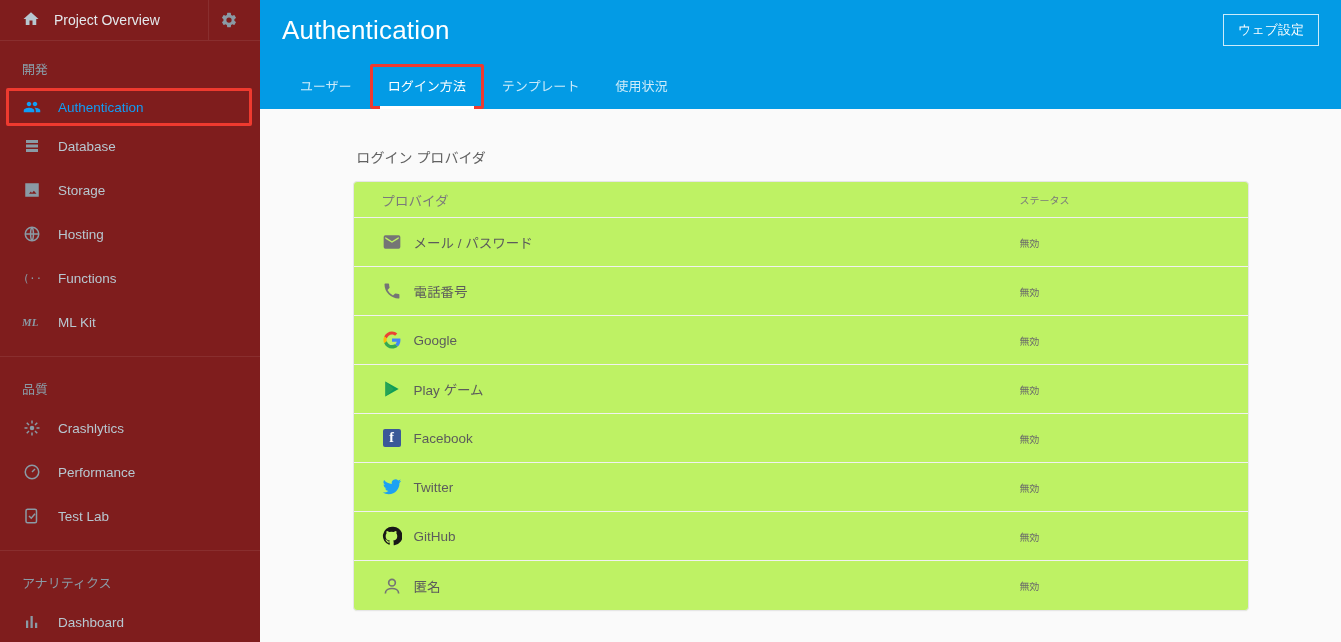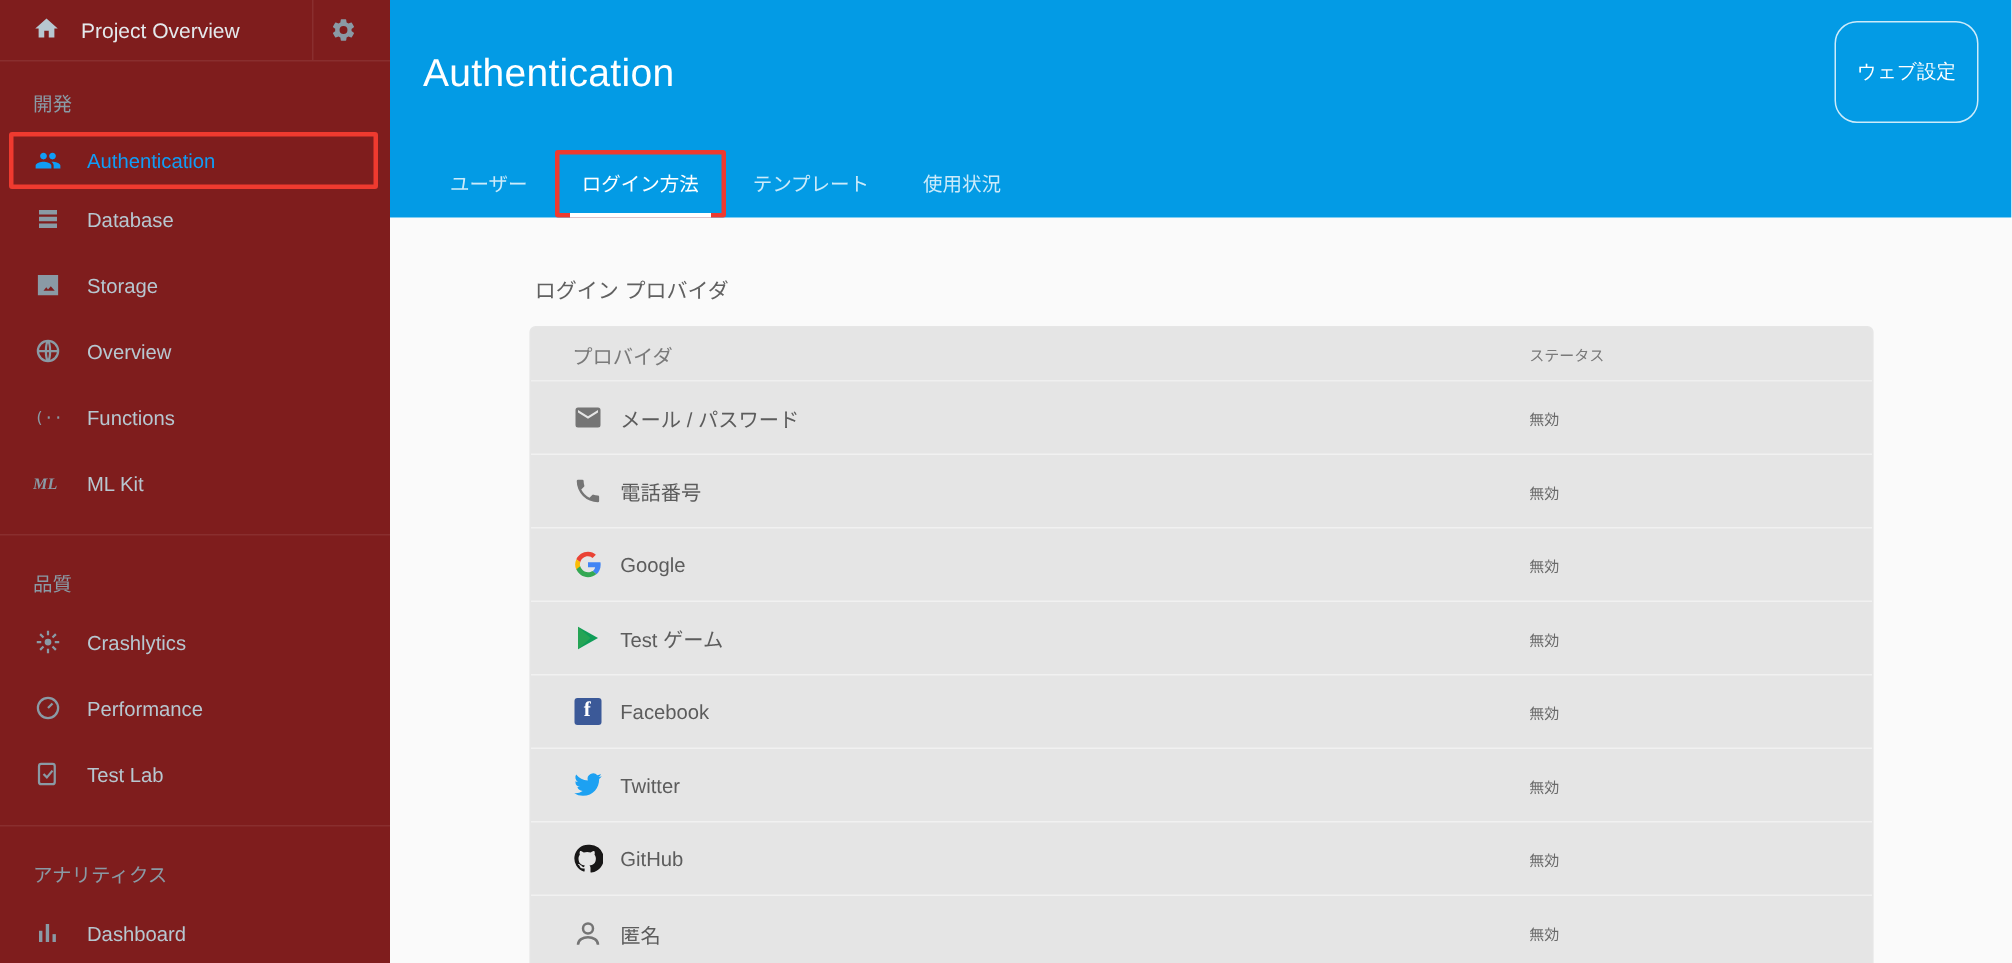--- a/index.html
+++ b/index.html
@@ -17,33 +17,33 @@
   .sb-item.active { color: #109df6; }
   .sb-item.active .ico { color: #109df6; }
   .sb-item.active-wrap { border: 3px solid #ef3a2f; border-radius: 2px; margin: 2px 8px -2px 6px; padding: 6px 13px; }
   .sb-divider { border-top: 1px solid rgba(255,255,255,0.08); margin: 12px 0 4px 0; }
 
   
   .main { flex: 1; display: flex; flex-direction: column; background: #fff; min-width: 0; }
   .hero { background: #039be5; color: #fff; padding: 14px 22px 0 22px; position: relative; }
   .hero-row { display: flex; align-items: center; gap: 16px; }
   .hero-title { font-size: 26px; font-weight: 400; letter-spacing: 0.2px; }
-  .hero-btn { margin-left: auto; border: 1px solid rgba(255,255,255,0.8); background: transparent; color: #fff; padding: 24px 14px; border-radius: 15px; font-size: 13px; white-space: nowrap; }
+  .hero-btn { margin-left: auto; border: 1px solid rgba(255,255,255,0.8); background: transparent; color: #fff; padding: 6px 14px; border-radius: 0; font-size: 13px; white-space: nowrap; }
   .tabs { display: flex; gap: 0; margin-top: 18px; }
   .tab { padding: 12px 18px 14px 18px; color: rgba(255,255,255,0.8); font-size: 13px; cursor: pointer; position: relative; }
   .tab.active { color: #fff; }
   .tab.active::after { content:""; position:absolute; left:10px; right:10px; bottom:0; height:3px; background:#fff; }
   .tab.hl { border: 3px solid #ef3a2f; border-radius: 2px; padding: 9px 15px 11px 15px; }
   .tab.hl::after { left:7px; right:7px; bottom:-3px; }
 
   
   .content { flex: 1; background: #fafafa; overflow: auto; padding: 30px 0 20px 0; }
   .inner { margin: 0 auto; max-width: 940px; padding: 0 22px; }
   .section-title { color: #616161; font-size: 14px; margin: 8px 0 14px 4px; }
-  .card { background: #e5e5e5; border: 1px solid #e6e6e6; border-radius: 4px; box-shadow: 0 1px 1px rgba(0,0,0,0.02); overflow: hidden; }
+  .card { background: #bef264; border: 1px solid #e6e6e6; border-radius: 4px; box-shadow: 0 1px 1px rgba(0,0,0,0.02); overflow: hidden; }
   .thead, .trow { display: flex; align-items: center; padding: 0 28px; }
   .thead { height: 36px; color: #7a7a7a; font-size: 12.5px; border-bottom: 1px solid #efefef; }
   .trow { height: 49px; border-bottom: 1px solid #f1f1f1; cursor: pointer; }
   .trow:last-child { border-bottom: none; }
   .col-prov { flex: 1; display: flex; align-items: center; gap: 12px; color: #5c5c5c; font-size: 13.5px; }
   .col-status { width: 200px; color: #6a6a6a; font-size: 10px; }
   .thead .col-prov, .thead .col-status { color: #7a7a7a; }
   .picon { width: 20px; height: 20px; display: flex; align-items: center; justify-content: center; }
 
   
@@ -94,21 +94,21 @@
         </span>
         <span>Storage</span>
       </div>
       <div class="sb-item">
         <span class="ico">
           <svg width="18" height="18" viewBox="0 0 24 24" fill="#8a9aa5">
             <circle cx="12" cy="12" r="9" fill="none" stroke="#8a9aa5" stroke-width="2"></circle>
             <path d="M3 12h18M12 3c2.5 3 2.5 15 0 18M12 3c-2.5 3-2.5 15 0 18" fill="none" stroke="#8a9aa5" stroke-width="2"></path>
           </svg>
         </span>
-        <span>Overview</span>
+        <span>Hosting</span>
       </div>
       <div class="sb-item">
         <span class="ico">
           <svg width="18" height="18" viewBox="0 0 24 24" fill="#8a9aa5">
             <text x="0" y="17" font-size="14" font-family="monospace" fill="#8a9aa5">(··)</text>
           </svg>
         </span>
         <span>Functions</span>
       </div>
       <div class="sb-item">
@@ -231,21 +231,21 @@
               <div class="col-status">無効</div>
             </div>
             <div class="trow">
               <div class="col-prov">
                 <span class="picon">
                   <svg width="20" height="20" viewBox="0 0 24 24">
                     <path fill="#0F9D58" d="M4 3v18l16-9L4 3z"></path>
                     <path fill="#34A853" d="M4 3l10 9-10 9V3z" opacity=".6"></path>
                   </svg>
                 </span>
-                <span>Test ゲーム</span>
+                <span>Play ゲーム</span>
               </div>
               <div class="col-status">無効</div>
             </div>
             <div class="trow">
               <div class="col-prov">
                 <span class="picon">
                   <div class="tile fb">f</div>
                 </span>
                 <span>Facebook</span>
               </div>

